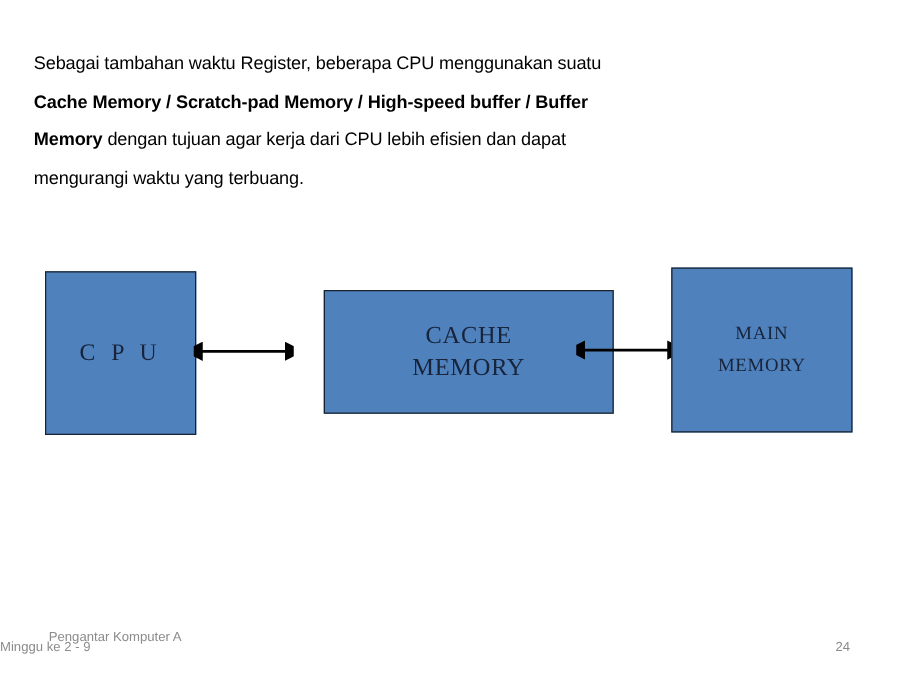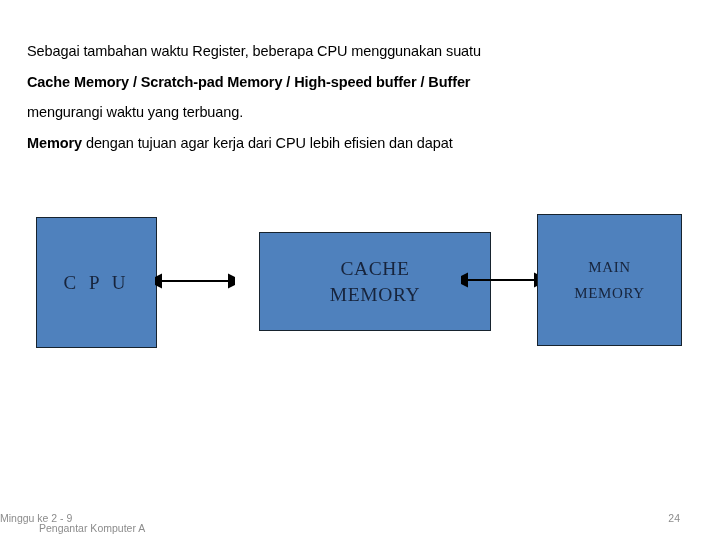--- a/index.html
+++ b/index.html
@@ -93,39 +93,39 @@
   .footer {
     position: absolute;
     left: 0;
     bottom: 0;
     width: 720px;
     height: 36px;
     color: #8c8c8c;
     font-family: "Liberation Sans", sans-serif;
     font-size: 10.5px;
   }
-  .footer .f-left   { position: absolute; left: 39px;  top: 18px; }
+  .footer .f-left   { position: absolute; left: 39px;  top: 0; }
   .footer .f-center { position: absolute; left: 0; right: 0; top: 8px; text-align: left; }
   .footer .f-right  { position: absolute; right: 40px; top: 8px; }
 </style>
 </head>
 <body>
 
 <div class="body-text">
   <span class="ln">
     <span>Sebagai tambahan waktu Register, beberapa CPU menggunakan suatu</span>
   </span>
   <span class="ln">
     <b>Cache Memory / Scratch-pad Memory / High-speed buffer / Buffer</b>
   </span>
   <span class="ln">
-    <span>mengurangi waktu yang terbuang.</span>
+    <b>Memory</b><span> dengan tujuan agar kerja dari CPU lebih efisien dan dapat</span>
   </span>
   <span class="ln">
-    <b>Memory</b><span> dengan tujuan agar kerja dari CPU lebih efisien dan dapat</span>
+    <span>mengurangi waktu yang terbuang.</span>
   </span>
 </div>
 
 <div class="diagram">
 
   <div class="box" id="box-cpu">
     <span class="label">C P U</span>
   </div>
 
   <svg class="arrow" id="arrow-cpu-cache" viewBox="0 0 80 22" preserveAspectRatio="none" xmlns="http://www.w3.org/2000/svg">

